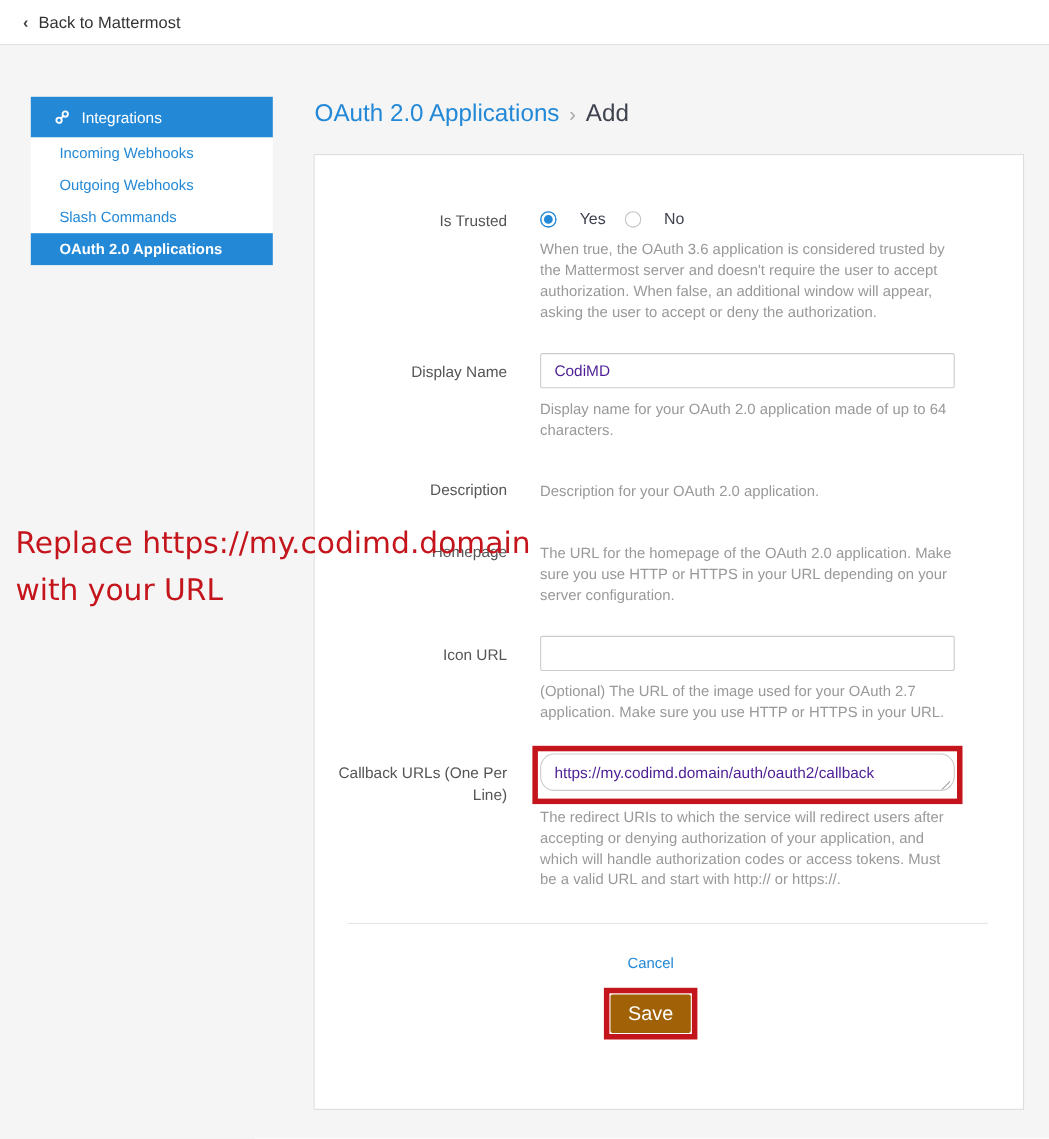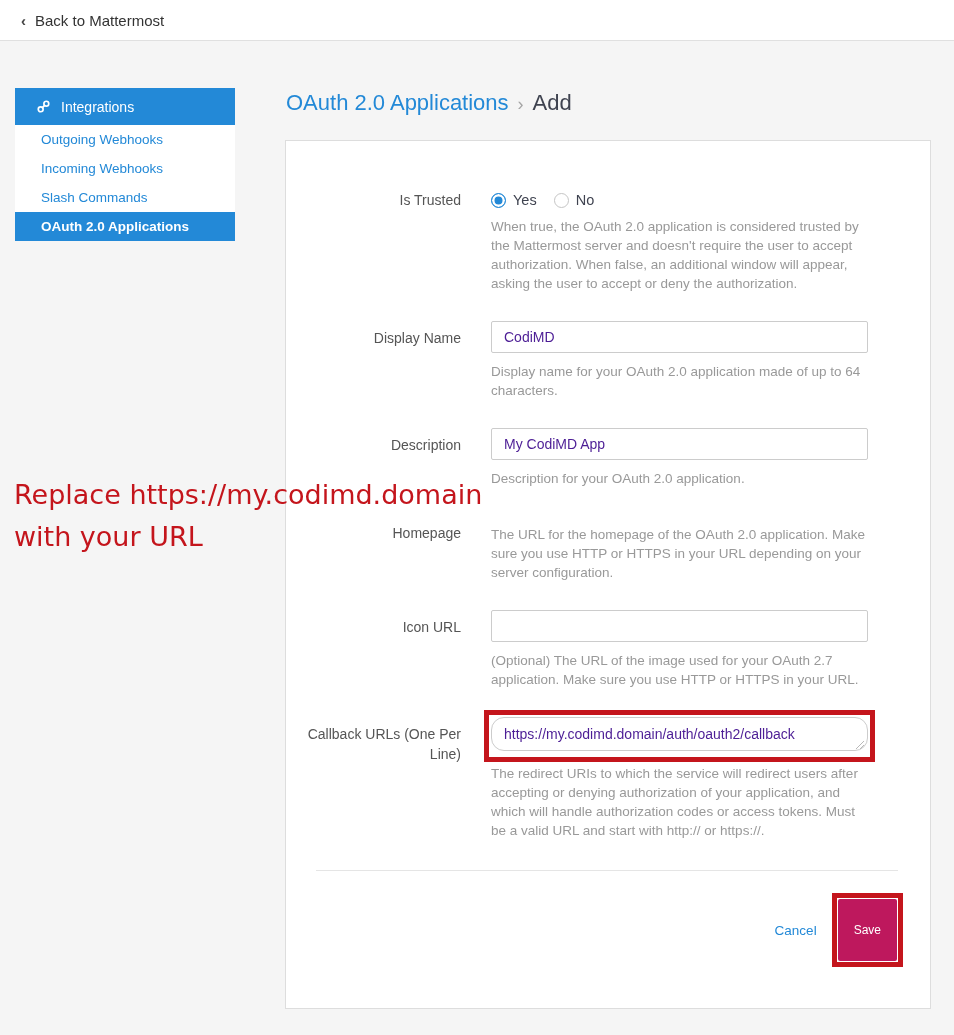--- a/index.html
+++ b/index.html
@@ -13,21 +13,21 @@
   }
   
   .topbar {
     position:absolute; left:0; top:0; width:954px; height:41px;
     background:#fff; border-bottom:1px solid #e0e0e0;
     display:flex; align-items:center; padding-left:21px;
   }
   .back-link { display:flex; align-items:center; gap:9px; color:#333; font-size:15px; cursor:pointer; text-decoration:none; }
   .back-chevron { font-size:15px; font-weight:bold; color:#444; line-height:1; }
   
-  .sidebar { position:absolute; left:15px; top:88px; width:220px; }
+  .sidebar { position:absolute; left:28px; top:88px; width:220px; }
   .sidebar-header {
     background:#2389d7; color:#fff; height:37px;
     display:flex; align-items:center; gap:10px; padding-left:21px;
     font-size:14px;
   }
   .sidebar-items { background:#fff; }
   .sidebar-item {
     height:29px; display:flex; align-items:center;
     padding-left:26px; font-size:13.5px; color:#2389d7; cursor:pointer;
   }
@@ -54,45 +54,46 @@
   .control-col { width:377px; flex-shrink:0; }
   .help-text { margin-top:9px; font-size:13.5px; line-height:19px; color:#999; }
   input.text-input, textarea.text-input {
     width:377px; height:32px; border:1px solid #ccc; border-radius:2px;
     padding:0 12px; font-size:14px; color:#4c1d95;
     font-family:"Liberation Sans", sans-serif; background:#fff; outline:none;
   }
   textarea.text-input { height:34px; resize:none; padding-top:7px; overflow:hidden; line-height:18px;border-radius:13px; }
   
   .radio-group { display:flex; align-items:center; gap:17px; padding-top:3px; }
-  .radio-option { display:flex; align-items:center; gap:7px; font-size:14.5px; color:#3f4350; cursor:pointer; }
+  .radio-option { display:flex; align-items:flex-start; gap:21px; font-size:14.5px; color:#3f4350; cursor:pointer; }
   .radio-dot { width:15px; height:15px; border-radius:50%; }
   .radio-dot.selected { background:#2389d7; box-shadow:inset 0 0 0 2.5px #fff, inset 0 0 0 7px #2389d7; border:1px solid #2389d7; }
   .radio-dot.unselected { background:#fff; border:1px solid #c5c5c5; }
   
   .red-box-wrap { border:5px solid #c4151c; padding:2px; margin:-7px; display:inline-block; }
   .save-red-wrap { border:5px solid #c4151c; padding:1px; margin:-6px; display:inline-block; }
   
   .textarea-wrap { position:relative; display:inline-block; }
   .resize-handle {
     position:absolute; right:4px; bottom:6px; width:10px; height:10px;
     background:repeating-linear-gradient(135deg, transparent 0 2px, #b9b9b9 2px 3px);
     clip-path:polygon(100% 0, 100% 100%, 0 100%);
     pointer-events:none;
   }
   
   .divider { border:none; border-top:1px solid #e5e5e5; margin:30px 32px 0 30px; }
   .footer {
     display:flex; align-items:center; justify-content:flex-end; gap:21px;
     padding:28px 33px 0 0;
+    flex-direction:column;
   }
   .cancel-link { color:#2389d7; font-size:13.5px; cursor:pointer; text-decoration:none; }
   .save-button {
-    background:#be185d; color:#fff; border:none; border-radius:2px;
-    font-size:12px; padding:24px 16px; cursor:pointer;
+    background:#a16207; color:#fff; border:none; border-radius:2px;
+    font-size:18px; padding:7px 16px; cursor:pointer;
     font-family:"Liberation Sans", sans-serif;
   }
   
   .annotation-text {
     position:absolute; left:14px; top:474px; z-index:10;
     color:#c4151c; font-size:27px; line-height:42px;
     font-family:"DejaVu Sans","Liberation Sans",sans-serif;
     pointer-events:none; white-space:nowrap;
   }
   .link-icon-svg { width:15px; height:15px; display:block; }
@@ -112,22 +113,22 @@
     <span>
       <svg class="link-icon-svg" viewBox="0 0 16 16" fill="none" stroke="#ffffff" stroke-width="1.8" stroke-linecap="round">
         <circle cx="5" cy="11" r="2.6"></circle>
         <circle cx="11" cy="5" r="2.6"></circle>
         <line x1="6.8" y1="9.2" x2="9.2" y2="6.8"></line>
       </svg>
     </span>
     <span>Integrations</span>
   </div>
   <div class="sidebar-items">
+    <div class="sidebar-item">Incoming Webhooks</div>
     <div class="sidebar-item">Outgoing Webhooks</div>
-    <div class="sidebar-item">Incoming Webhooks</div>
     <div class="sidebar-item">Slash Commands</div>
     <div class="sidebar-item active">OAuth 2.0 Applications</div>
   </div>
 </div>
 
 <div class="breadcrumb">
   <span class="parent">OAuth 2.0 Applications</span><span class="sep">›</span><span class="current">Add</span>
 </div>
 
 <div class="panel">
@@ -139,36 +140,35 @@
         <div class="radio-group">
           <label class="radio-option">
             <span class="radio-dot selected"></span>
             <span>Yes</span>
           </label>
           <label class="radio-option">
             <span class="radio-dot unselected"></span>
             <span>No</span>
           </label>
         </div>
-        <div class="help-text">When true, the OAuth 2.0 application is considered trusted by the Mattermost server and doesn't require the user to accept authorization. When false, an additional window will appear, asking the user to accept or deny the authorization.</div>
+        <div class="help-text">When true, the OAuth 3.6 application is considered trusted by the Mattermost server and doesn't require the user to accept authorization. When false, an additional window will appear, asking the user to accept or deny the authorization.</div>
       </div>
     </div>
 
     <div class="form-row">
       <div class="label-col">Display Name</div>
       <div class="control-col">
         <input class="text-input" type="text" value="CodiMD" style="">
         <div class="help-text">Display name for your OAuth 2.0 application made of up to 64 characters.</div>
       </div>
     </div>
 
     <div class="form-row">
       <div class="label-col">Description</div>
       <div class="control-col">
-        <input class="text-input" type="text" value="My CodiMD App" style="">
         <div class="help-text">Description for your OAuth 2.0 application.</div>
       </div>
     </div>
 
     <div class="form-row">
       <div class="label-col">Homepage</div>
       <div class="control-col">
         <div class="help-text">The URL for the homepage of the OAuth 2.0 application. Make sure you use HTTP or HTTPS in your URL depending on your server configuration.</div>
       </div>
     </div>

